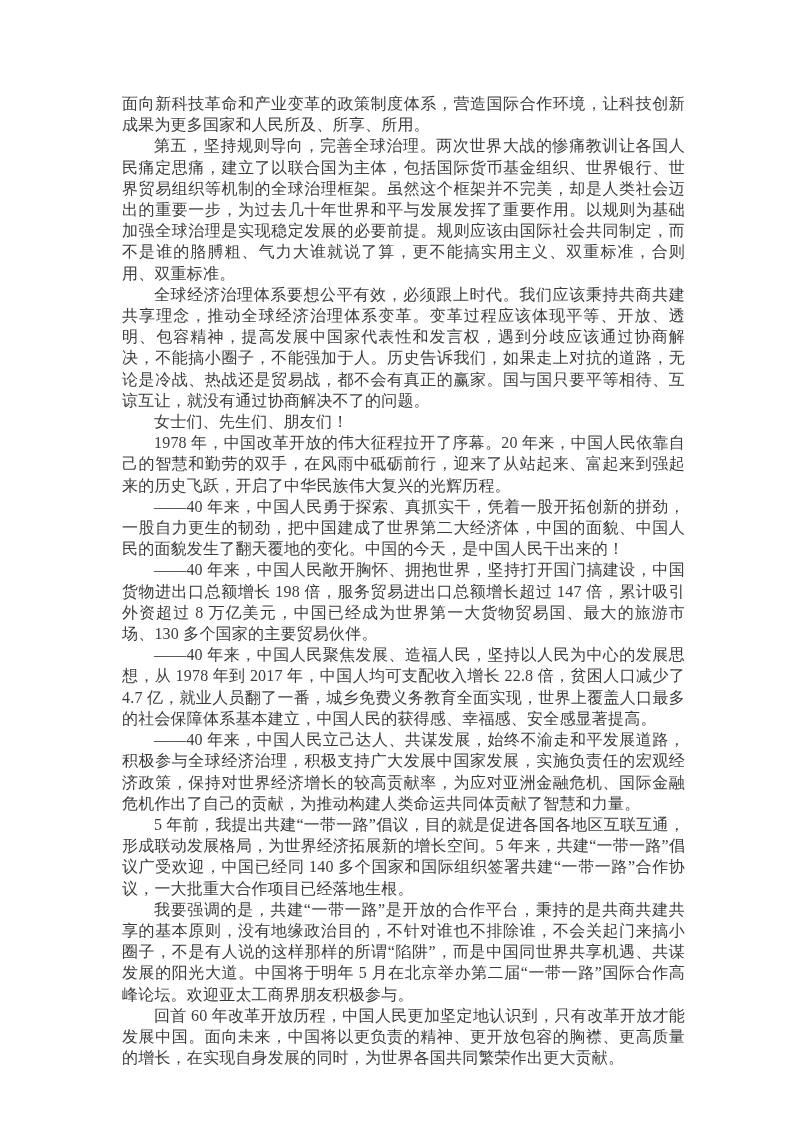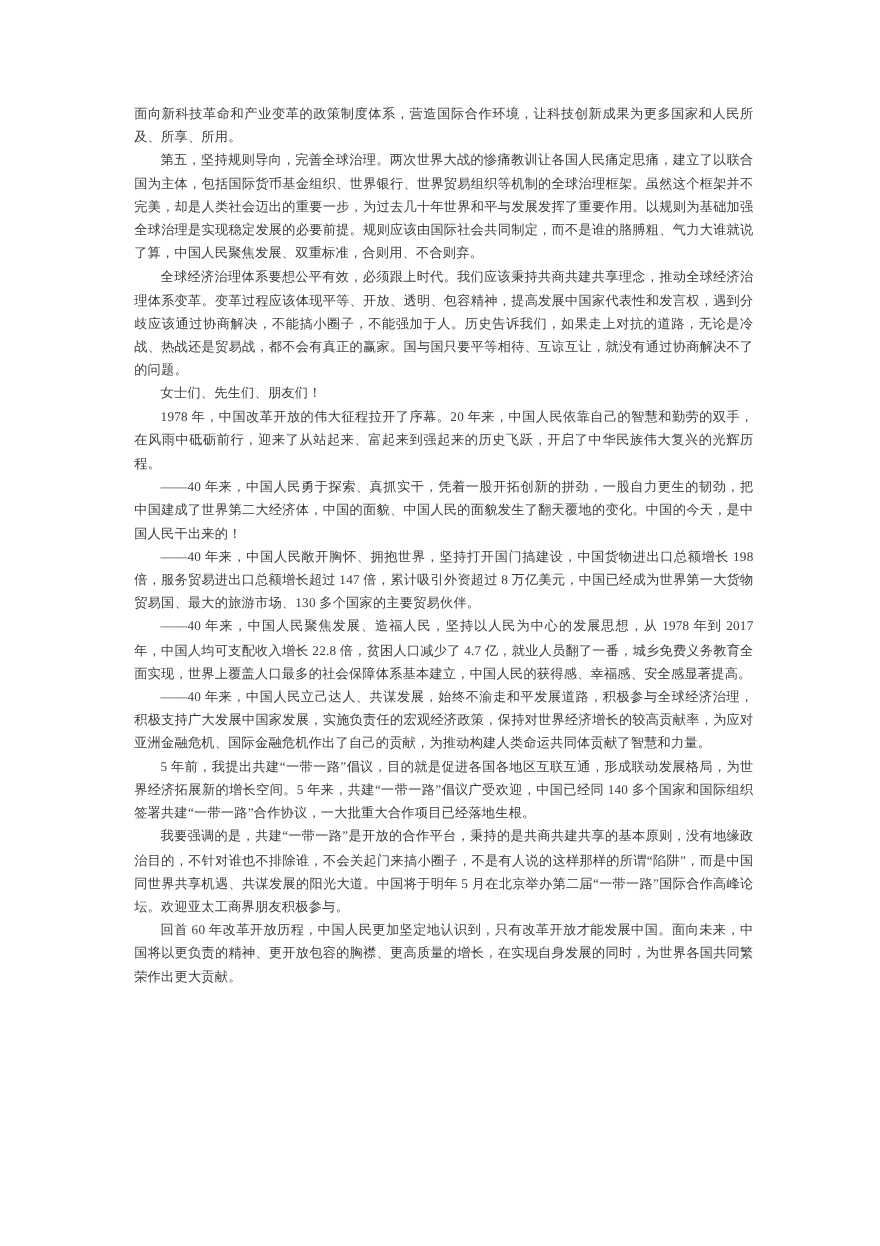--- a/index.html
+++ b/index.html
@@ -17,21 +17,21 @@
   .doc-body {
     position: absolute;
     left: 122px;
     top: 93px;
     width: 563px;
   }
   .para {
     margin: 0;
     padding: 0;
     font-family: "Liberation Serif", "DejaVu Serif", serif;
-    font-size: 12px;
+    font-size: 16px;
     line-height: 21.2px;
     color: #3c3c3c;
     text-align: justify;
     text-indent: 2em;
     letter-spacing: 0.2px;
     word-break: break-all;
   }
   .para.no-indent {
     text-indent: 0;
   }
@@ -45,21 +45,21 @@
     font-size: 11.5px;
     color: #333333;
   }
 </style>
 </head>
 <body>
 
 <div class="page">
   <div class="doc-body">
     <p class="para no-indent">面向新科技革命和产业变革的政策制度体系，营造国际合作环境，让科技创新成果为更多国家和人民所及、所享、所用。</p>
-    <p class="para">第五，坚持规则导向，完善全球治理。两次世界大战的惨痛教训让各国人民痛定思痛，建立了以联合国为主体，包括国际货币基金组织、世界银行、世界贸易组织等机制的全球治理框架。虽然这个框架并不完美，却是人类社会迈出的重要一步，为过去几十年世界和平与发展发挥了重要作用。以规则为基础加强全球治理是实现稳定发展的必要前提。规则应该由国际社会共同制定，而不是谁的胳膊粗、气力大谁就说了算，中国人民聚焦发展、双重标准，合则用、不合则弃。</p>
+    <p class="para">第五，坚持规则导向，完善全球治理。两次世界大战的惨痛教训让各国人民痛定思痛，建立了以联合国为主体，包括国际货币基金组织、世界银行、世界贸易组织等机制的全球治理框架。虽然这个框架并不完美，却是人类社会迈出的重要一步，为过去几十年世界和平与发展发挥了重要作用。以规则为基础加强全球治理是实现稳定发展的必要前提。规则应该由国际社会共同制定，而不是谁的胳膊粗、气力大谁就说了算，更不能搞实用主义、双重标准，合则用、双重标准。</p>
     <p class="para">全球经济治理体系要想公平有效，必须跟上时代。我们应该秉持共商共建共享理念，推动全球经济治理体系变革。变革过程应该体现平等、开放、透明、包容精神，提高发展中国家代表性和发言权，遇到分歧应该通过协商解决，不能搞小圈子，不能强加于人。历史告诉我们，如果走上对抗的道路，无论是冷战、热战还是贸易战，都不会有真正的赢家。国与国只要平等相待、互谅互让，就没有通过协商解决不了的问题。</p>
     <p class="para">女士们、先生们、朋友们！</p>
     <p class="para">1978 年，中国改革开放的伟大征程拉开了序幕。20 年来，中国人民依靠自己的智慧和勤劳的双手，在风雨中砥砺前行，迎来了从站起来、富起来到强起来的历史飞跃，开启了中华民族伟大复兴的光辉历程。</p>
     <p class="para">——40 年来，中国人民勇于探索、真抓实干，凭着一股开拓创新的拼劲，一股自力更生的韧劲，把中国建成了世界第二大经济体，中国的面貌、中国人民的面貌发生了翻天覆地的变化。中国的今天，是中国人民干出来的！</p>
     <p class="para">——40 年来，中国人民敞开胸怀、拥抱世界，坚持打开国门搞建设，中国货物进出口总额增长 198 倍，服务贸易进出口总额增长超过 147 倍，累计吸引外资超过 8 万亿美元，中国已经成为世界第一大货物贸易国、最大的旅游市场、130 多个国家的主要贸易伙伴。</p>
     <p class="para">——40 年来，中国人民聚焦发展、造福人民，坚持以人民为中心的发展思想，从 1978 年到 2017 年，中国人均可支配收入增长 22.8 倍，贫困人口减少了 4.7 亿，就业人员翻了一番，城乡免费义务教育全面实现，世界上覆盖人口最多的社会保障体系基本建立，中国人民的获得感、幸福感、安全感显著提高。</p>
     <p class="para">——40 年来，中国人民立己达人、共谋发展，始终不渝走和平发展道路，积极参与全球经济治理，积极支持广大发展中国家发展，实施负责任的宏观经济政策，保持对世界经济增长的较高贡献率，为应对亚洲金融危机、国际金融危机作出了自己的贡献，为推动构建人类命运共同体贡献了智慧和力量。</p>
     <p class="para">5 年前，我提出共建“一带一路”倡议，目的就是促进各国各地区互联互通，形成联动发展格局，为世界经济拓展新的增长空间。5 年来，共建“一带一路”倡议广受欢迎，中国已经同 140 多个国家和国际组织签署共建“一带一路”合作协议，一大批重大合作项目已经落地生根。</p>
     <p class="para">我要强调的是，共建“一带一路”是开放的合作平台，秉持的是共商共建共享的基本原则，没有地缘政治目的，不针对谁也不排除谁，不会关起门来搞小圈子，不是有人说的这样那样的所谓“陷阱”，而是中国同世界共享机遇、共谋发展的阳光大道。中国将于明年 5 月在北京举办第二届“一带一路”国际合作高峰论坛。欢迎亚太工商界朋友积极参与。</p>
     <p class="para">回首 60 年改革开放历程，中国人民更加坚定地认识到，只有改革开放才能发展中国。面向未来，中国将以更负责的精神、更开放包容的胸襟、更高质量的增长，在实现自身发展的同时，为世界各国共同繁荣作出更大贡献。</p>

